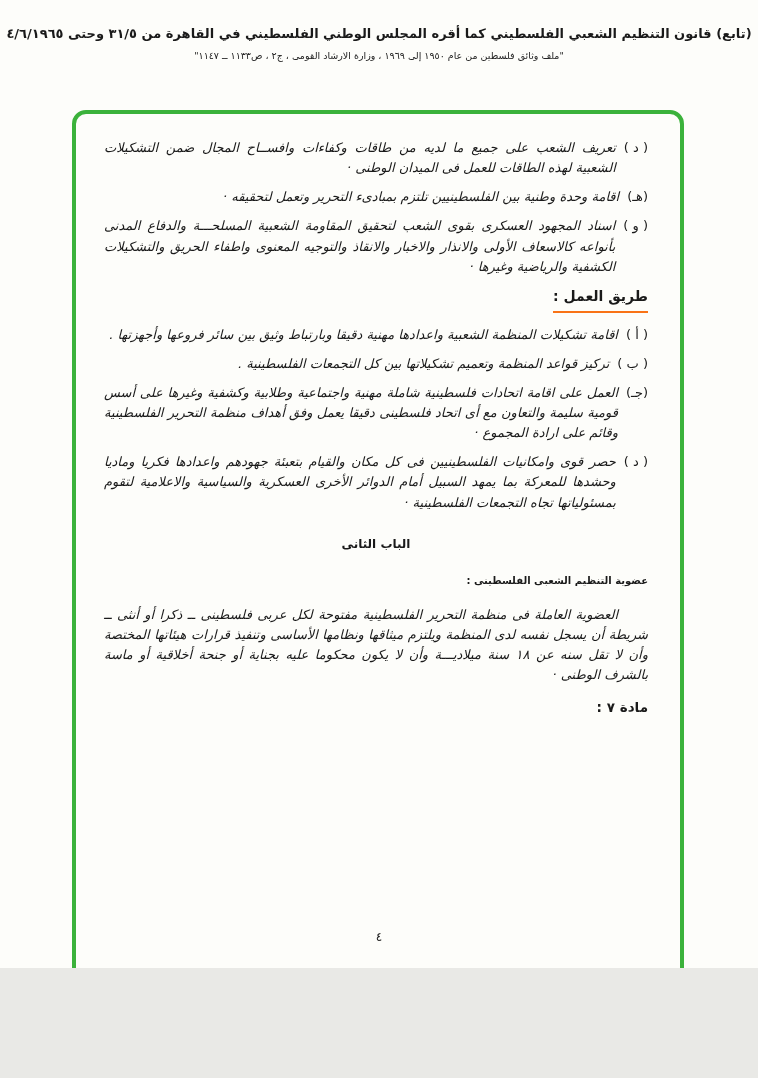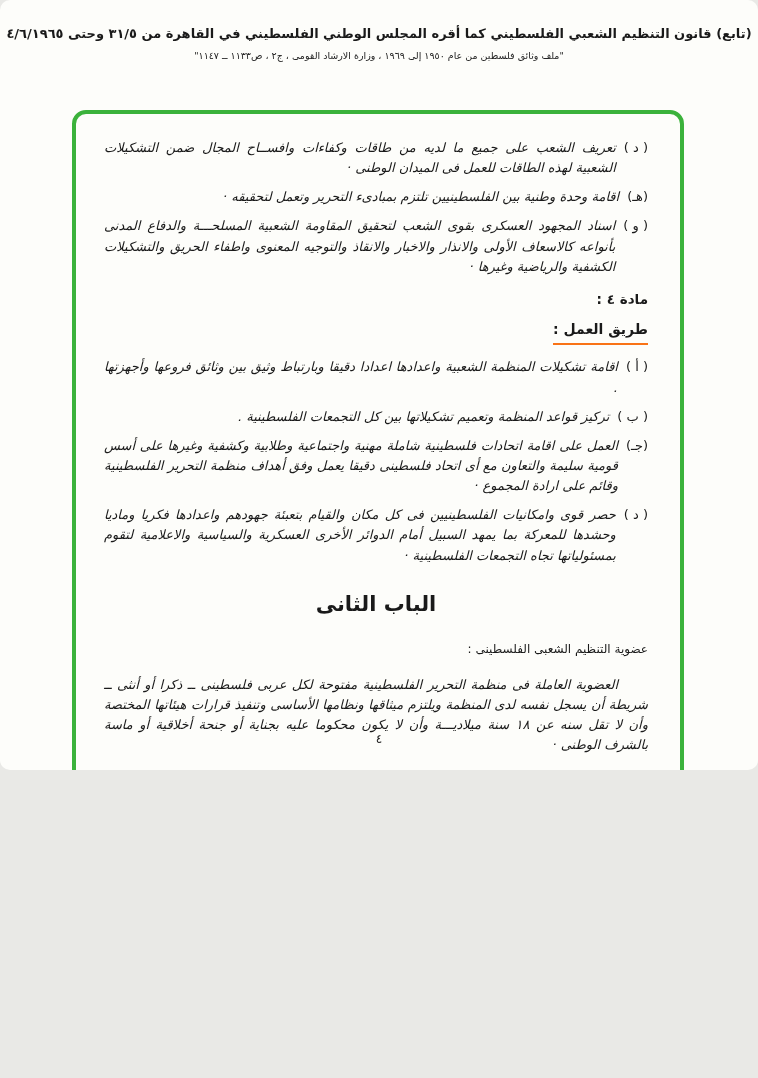--- a/index.html
+++ b/index.html
@@ -4,25 +4,24 @@
 <style>
   * { margin: 0; padding: 0; box-sizing: border-box; }
   html, body { background: #e9e9e6; }
   body {
     width: 758px; height: 1078px;
     font-family: "DejaVu Sans", sans-serif;
     color: #1a1a1a;
   }
   .sheet {
     position: relative;
-    width: 758px; height: 770px;
+    width: 758px; height: 968px;
     background: #fdfdfa;
     direction: rtl;
     overflow: hidden;
-    border-radius: 10px;
   }
   .page-header { padding-top: 26px; text-align: center; }
   .header-title {
     font-size: 13px; font-weight: 700;
     white-space: nowrap; padding: 0 6px;
   }
   .header-source { font-size: 9.5px; margin-top: 9px; color: #222; }
   .frame {
     position: absolute;
     top: 110px; right: 74px; left: 72px; height: 902px;
@@ -38,24 +37,24 @@
   .clause .clause-text { flex: 1 1 auto; text-align: justify; font-style: italic; }
   .article-h { font-weight: 700; font-size: 13.5px; margin: 12px 0 9px; }
   .method-h {
     font-weight: 700; font-size: 14px;
     width: fit-content;
     border-bottom: 2px solid #f97316;
     padding-bottom: 3px;
     margin: 2px 0 12px;
   }
   .chapter-h {
-    text-align: center; font-weight: 700; font-size: 21px;
+    text-align: center; font-weight: 700; font-size: 12px;
     margin: 22px 0 20px;
   }
-  .section-h { font-weight: 400; font-size: 12px; margin: 16px 0 16px; }
+  .section-h { font-weight: 700; font-size: 10px; margin: 16px 0 16px; }
   .para { text-align: justify; text-indent: 30px; margin-bottom: 10px; font-style: italic; }
   .page-number {
     position: absolute; bottom: 24px; left: 0; right: 0;
     text-align: center; font-size: 12px;
   }
 </style>
 </head>
 <body>
 
 <div class="sheet" lang="ar" style="background: rgb(253, 253, 250);">
@@ -75,27 +74,26 @@
     <div class="clause">
       <span class="marker">(هـ)</span>
       <span class="clause-text">اقامة وحدة وطنية بين الفلسطينيين تلتزم بمبادىء التحرير وتعمل لتحقيقه ·</span>
     </div>
 
     <div class="clause">
       <span class="marker">( و )</span>
       <span class="clause-text">اسناد المجهود العسكرى بقوى الشعب لتحقيق المقاومة الشعبية المسلحـــة والدفاع المدنى بأنواعه كالاسعاف الأولى والانذار والاخبار والانقاذ والتوجيه المعنوى واطفاء الحريق والتشكيلات الكشفية والرياضية وغيرها ·</span>
     </div>
 
-    <div class="article-h">مادة ٤ :</div>
 
     <div class="method-h">طريق العمل :</div>
 
     <div class="clause">
       <span class="marker">( أ )</span>
-      <span class="clause-text">اقامة تشكيلات المنظمة الشعبية واعدادها اعدادا دقيقا وبارتباط وثيق بين وثائق فروعها وأجهزتها .</span>
+      <span class="clause-text">اقامة تشكيلات المنظمة الشعبية واعدادها مهنية دقيقا وبارتباط وثيق بين سائر فروعها وأجهزتها .</span>
     </div>
 
     <div class="clause">
       <span class="marker">( ب )</span>
       <span class="clause-text">تركيز قواعد المنظمة وتعميم تشكيلاتها بين كل التجمعات الفلسطينية .</span>
     </div>
 
     <div class="clause">
       <span class="marker">(جـ)</span>
       <span class="clause-text">العمل على اقامة اتحادات فلسطينية شاملة مهنية واجتماعية وطلابية وكشفية وغيرها على أسس قومية سليمة والتعاون مع أى اتحاد فلسطينى دقيقا يعمل وفق أهداف منظمة التحرير الفلسطينية وقائم على ارادة المجموع ·</span>

